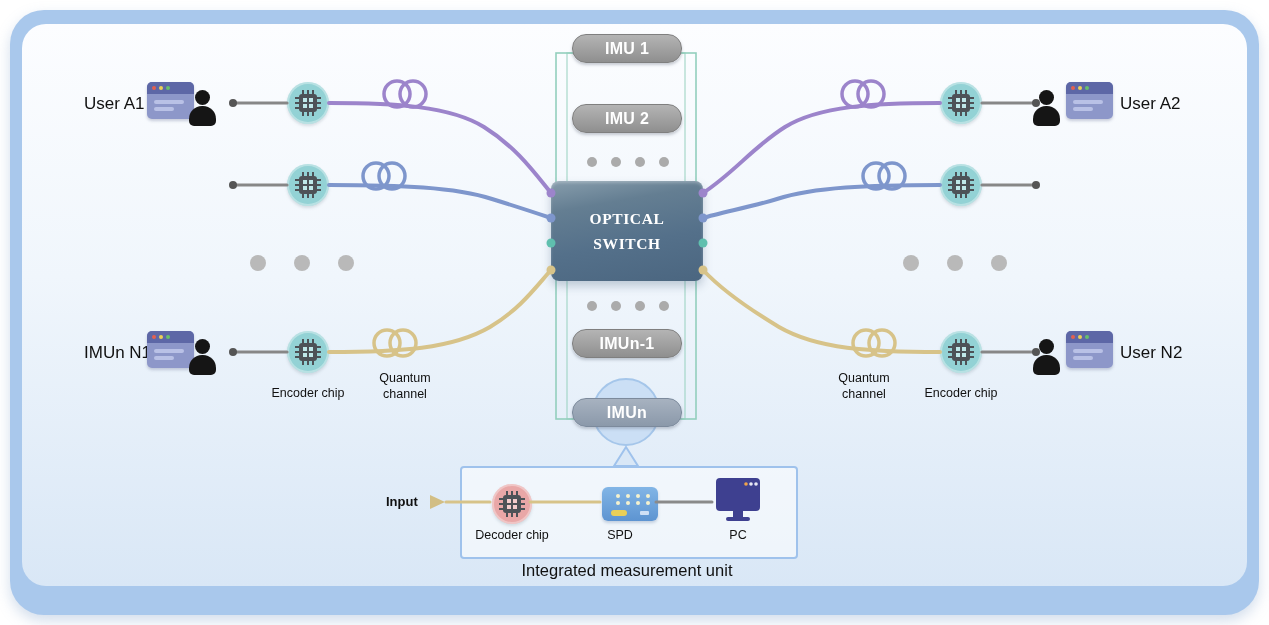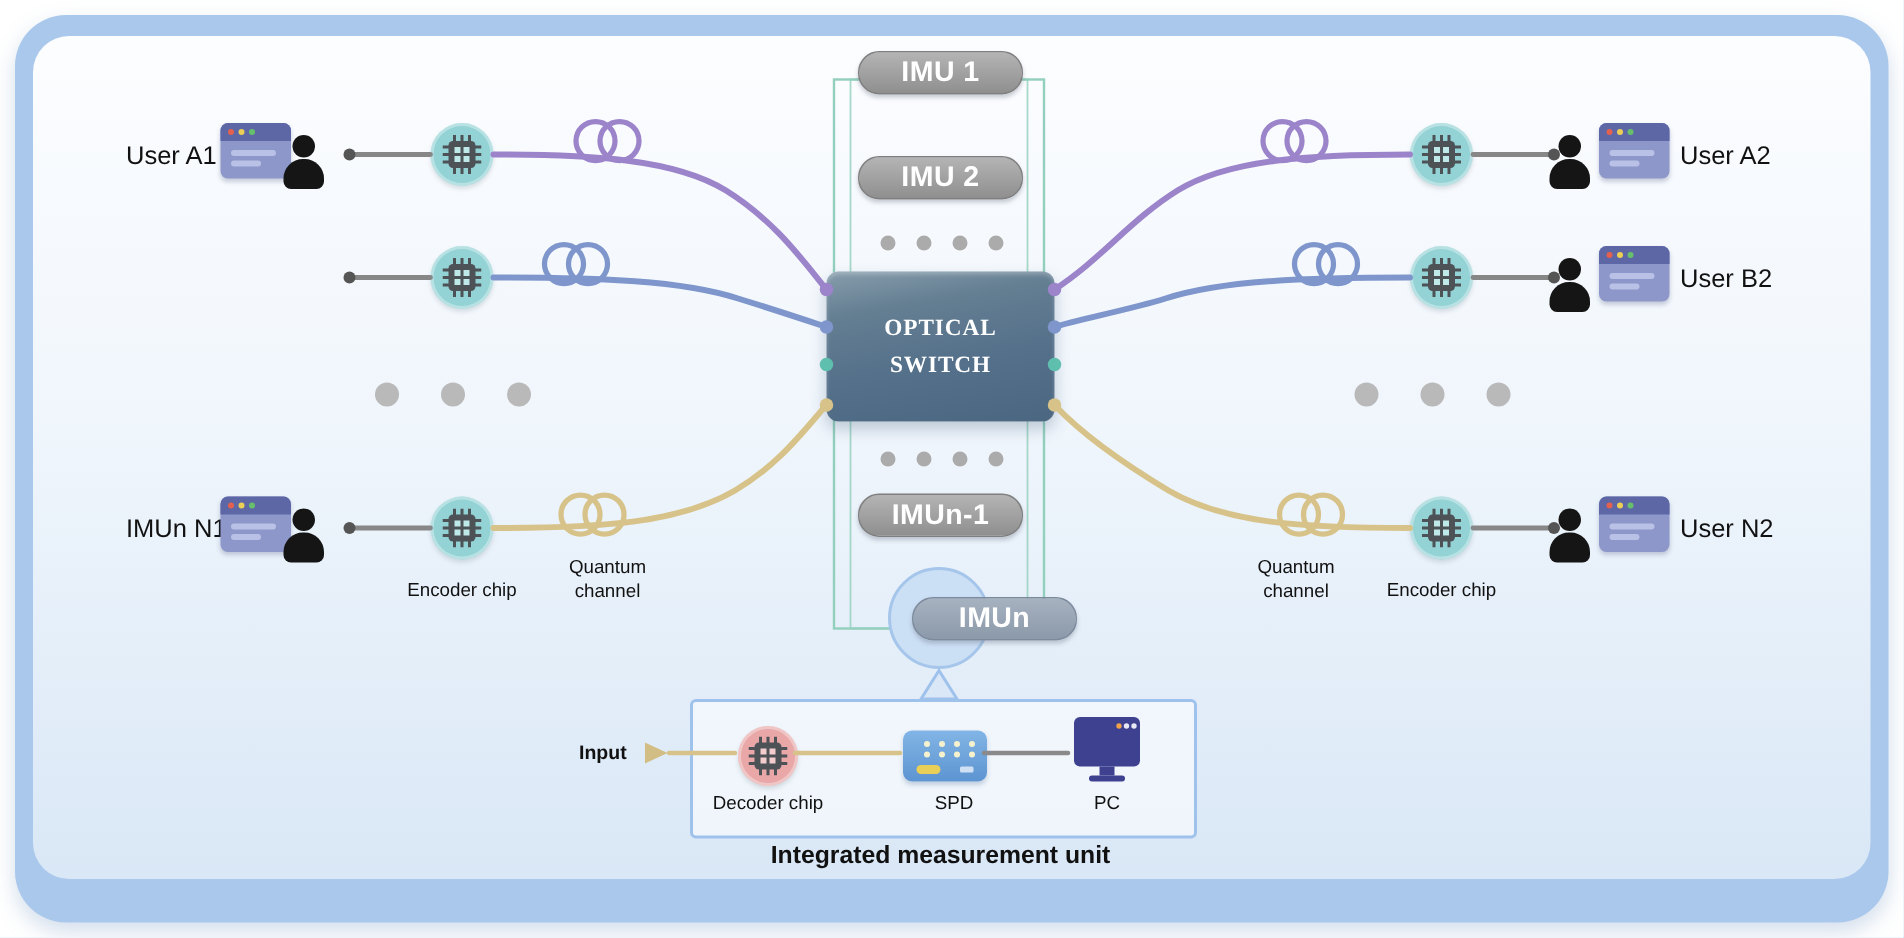--- a/index.html
+++ b/index.html
@@ -43,49 +43,49 @@
   .chip-circle { position:absolute; width:42px; height:42px; border-radius:50%;
     display:flex; align-items:center; justify-content:center;
     box-shadow:inset 0 0 0 2px rgba(255,255,255,.35), 0 2px 3px rgba(120,140,150,.25); }
   .chip-circle.teal { background:#93d2d5; }
   .chip-circle.pink { background:#e9a7a7; width:40px; height:40px; }
   .teal .inner-dot{ fill:#bfe8e9; } .pink .inner-dot{ fill:#f3cdcd; }
 
   
   .imu { position:absolute; left:572px; width:108px; height:27px; border-radius:14px;
     background:linear-gradient(180deg,#b4b4b4,#8f8f8f); border:1px solid #7f7f7f;
-    color:#fff; font-weight:bold; font-size:19px; letter-spacing:.3px;
+    color:#fff; font-weight:bold; font-size:16px; letter-spacing:.3px;
     display:flex; align-items:center; justify-content:center;
     box-shadow:0 2px 3px rgba(100,110,125,.35); }
-  .imu.imun { background:linear-gradient(180deg,#a7b2c0,#8b99aa); border-color:#7c8a9c;margin-left:36px; }
+  .imu.imun { background:linear-gradient(180deg,#a7b2c0,#8b99aa); border-color:#7c8a9c; }
 
   
   .switch { position:absolute; left:551px; top:181px; width:152px; height:100px;
     border-radius:8px; text-align:center;
     background:linear-gradient(170deg,#879dac 0%,#647e92 25%,#54708a 60%,#4b6680 100%);
     color:#fff; font-weight:bold; font-size:15.5px; letter-spacing:.6px;
     display:flex; flex-direction:column; align-items:center; justify-content:center; gap:7px;
     box-shadow:0 5px 10px rgba(70,95,125,.3), inset 0 2px 3px rgba(255,255,255,.25);font-family:Liberation Serif, serif; }
 
   .small-label { position:absolute; font-size:12.5px; text-align:center; line-height:1.25; }
 
   
   .mbox { position:absolute; left:460px; top:466px; width:334px; height:89px;
     border:2px solid #9fc2ec; border-radius:4px; background:rgba(255,255,255,.55); }
   .decoder-pos { left:30px; top:16px; }
   .spd { position:absolute; left:140px; top:19px; width:56px; height:34px; border-radius:6px;
     background:linear-gradient(180deg,#82b5e6,#5d94d1); box-shadow:0 2px 3px rgba(90,120,160,.3); }
   .pc { position:absolute; left:252px; top:10px; width:48px; height:46px; }
   .m-label { position:absolute; top:60px; font-size:12.5px; text-align:center; }
   .lab-decoder { left:6px;  width:88px; }
-  .lab-spd     { left:152px; width:44px; }
+  .lab-spd     { left:136px; width:44px; }
   .lab-pc      { left:254px; width:44px; }
 
   .imu-caption { position:absolute; left:460px; top:561px; width:334px; text-align:center;
-    font-weight:bold; font-size:16.5px; }
+    font-weight:normal; font-size:16.5px; }
   .input-label { position:absolute; left:386px; top:494px; font-size:13px; font-weight:bold; }
   .input-arrow { position:absolute; left:430px; top:495px; width:0; height:0;
     border-top:7px solid transparent; border-bottom:7px solid transparent;
     border-left:15px solid #d2be84; }
 </style>
 </head>
 <body>
 
 <div class="canvas">
 
@@ -146,36 +146,20 @@
             <span class="d r"></span>
             <span class="d y"></span>
             <span class="d g"></span>
           </div>
         <div class="comp-line l1"></div>
           <div class="comp-line l2"></div>
       </div>
       <div class="u-label" style="left:98px; top:15px;">User A2</div>
     </div>
 
-    <div class="station" style="left:1022px; top:161px;">
-      <div class="person" style="left:8px; top:11px;">
-          <div class="p-head"></div>
-          <div class="p-body"></div>
-        </div>
-      <div class="computer" style="left:44px; top:3px;">
-        <div class="comp-top">
-            <span class="d r"></span>
-            <span class="d y"></span>
-            <span class="d g"></span>
-          </div>
-        <div class="comp-line l1"></div>
-          <div class="comp-line l2"></div>
-      </div>
-      <div class="u-label" style="left:98px; top:15px;">User B2</div>
-    </div>
 
     <div class="station" style="left:1022px; top:328px;">
       <div class="person" style="left:8px; top:11px;">
           <div class="p-head"></div>
           <div class="p-body"></div>
         </div>
       <div class="computer" style="left:44px; top:3px;">
         <div class="comp-top">
             <span class="d r"></span>
             <span class="d y"></span>

